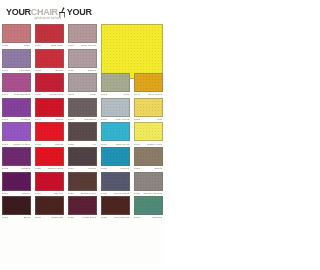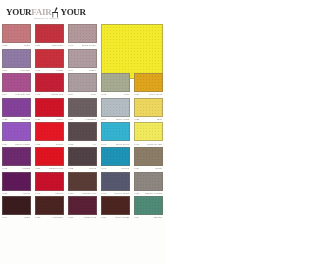--- a/index.html
+++ b/index.html
@@ -8,21 +8,20 @@
     background:#ffffff;
     font-family:"Liberation Sans", sans-serif;
     overflow:hidden;
     position:relative;
   }
   #page{
     width:165px;height:264px;
     position:relative;
     background:#fdfdfc;
     box-sizing:border-box;
-    font-family:Liberation Serif, serif;
   }
 
   
   .header{
     position:absolute;
     left:0;top:0;
     width:165px;height:24px;
     background:#ffffff;
   }
   .logo{
@@ -114,21 +113,21 @@
   }
 </style>
 </head>
 <body>
 
 <div id="page">
 
   <div class="header">
     <div class="logo">
       <span class="logo-word">YOUR</span>
-      <span class="logo-word muted">FAIR</span>
+      <span class="logo-word muted">CHAIR</span>
       <span class="chair-icon">
         <svg viewBox="0 0 9 11" width="9" height="11">
           <path d="M5.2 0.3 L6.6 1.0 L4.6 4.4 L4.6 5.0 L7.0 5.0 L7.0 5.9 L1.1 5.9 L1.1 5.0 L3.6 5.0 L3.6 4.4 Z" fill="#2b2b2b"></path>
           <rect x="1.5" y="5.9" width="0.7" height="4.6" fill="#2b2b2b"></rect>
           <rect x="6.0" y="5.9" width="0.7" height="4.6" fill="#2b2b2b"></rect>
         </svg>
       </span>
       <span class="logo-word">YOUR</span>
     </div>
     <div class="tagline">upholstered workers</div>

